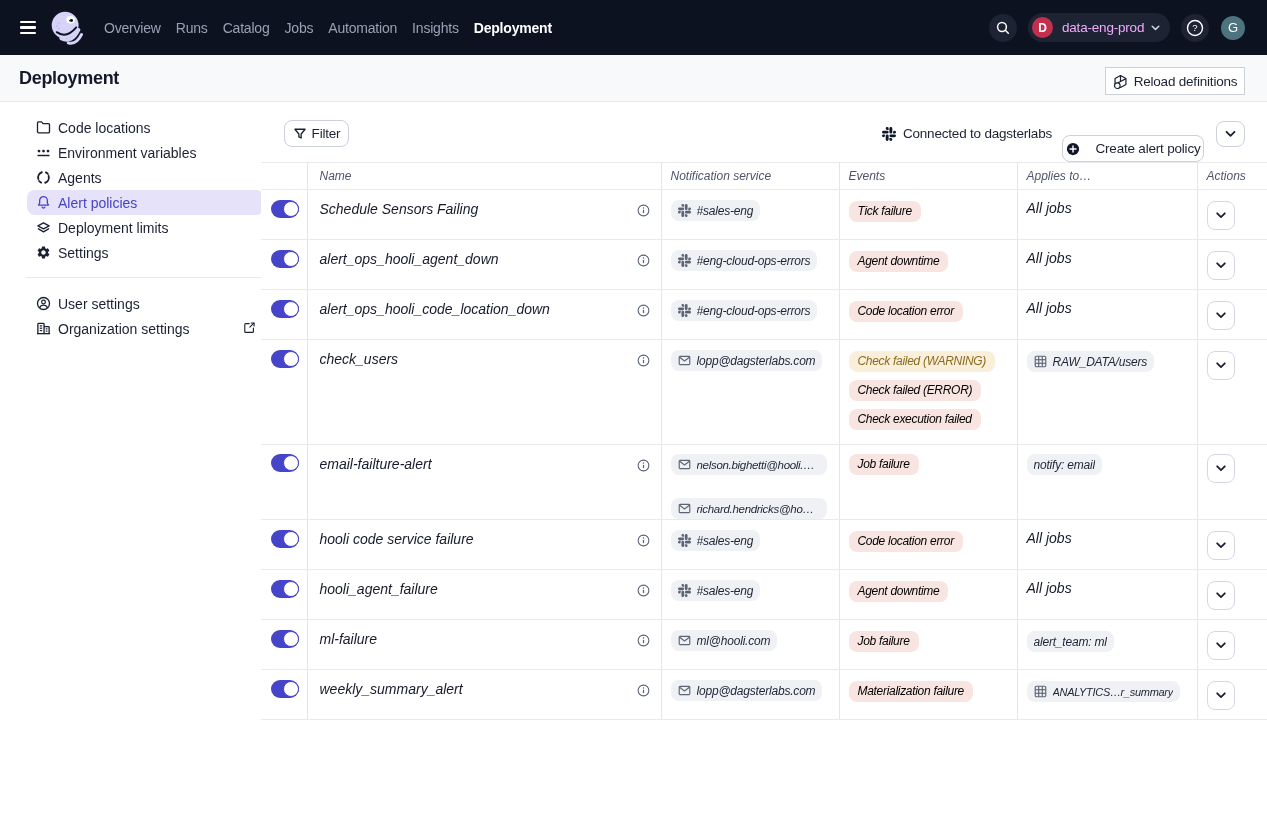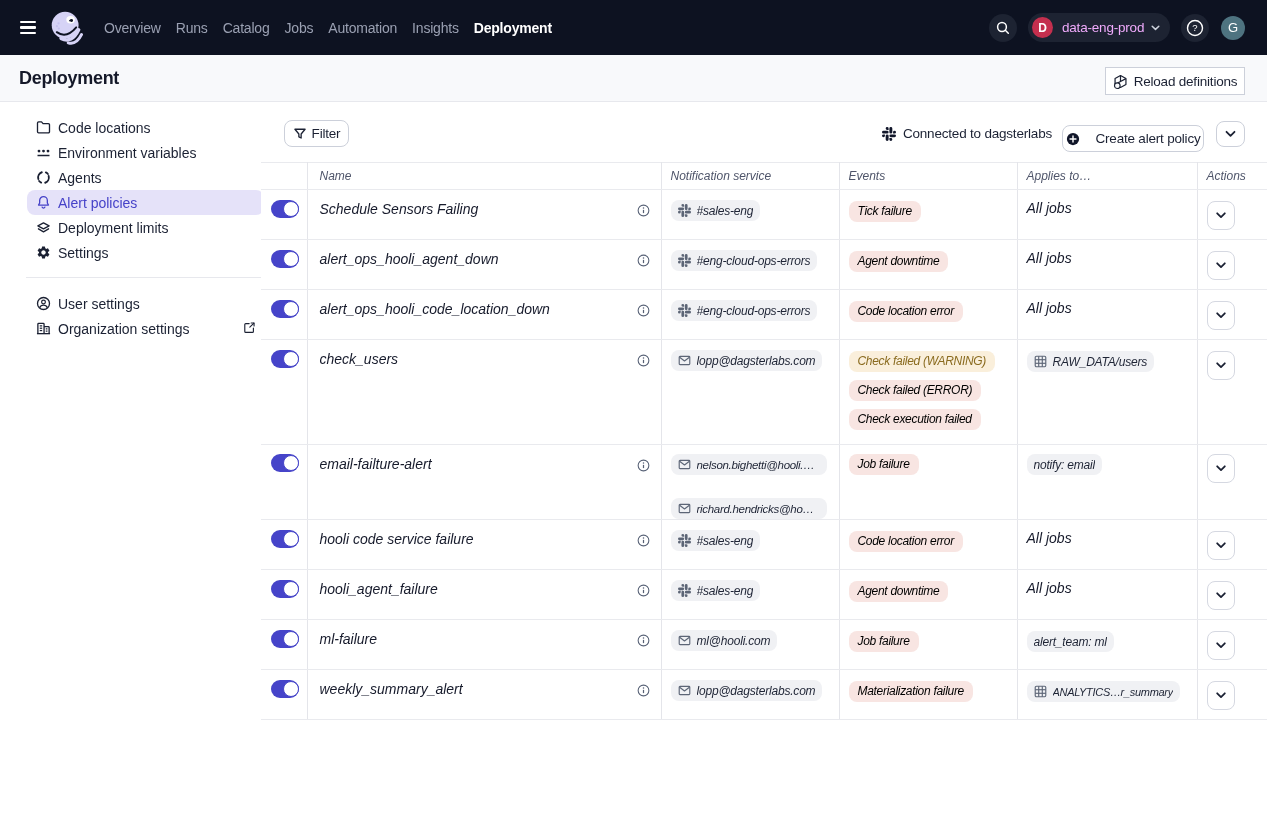--- a/index.html
+++ b/index.html
@@ -35,21 +35,21 @@
 .sideitem span { margin-left:7px; }
 .sideitem.sel { background:#e5e2f9; color:#4642c8; }
 .sidediv { border-top:1px solid #e7e8ed; margin:12px 10px 13px 10px; }
 .extlink { position:absolute; right:8px; top:5px; }
 
 
 .main { position:absolute; left:261px; top:102px; width:1006px; height:733px; background:#fff; }
 .toolbar { position:relative; height:60px; }
 .filterbtn { position:absolute; left:23px; top:18px; width:65px; height:27px; background:#fff; border:1px solid #ccd0da; border-radius:8px; display:flex; align-items:center; justify-content:center; font-size:13.5px; letter-spacing:-0.2px; gap:5px; }
 .connected { position:absolute; right:215px; top:24px; display:flex; align-items:center; gap:7px; font-size:13.5px; letter-spacing:-0.2px; color:#1b2133; }
-.createbtn { position:absolute; right:63px; top:23px; width:142px; height:27px; background:#fff; border:1px solid #ccd0da; border-radius:8px; display:flex; align-items:center; justify-content:center; font-size:13.5px; letter-spacing:-0.2px; gap:16px; }
+.createbtn { position:absolute; right:63px; top:33px; width:142px; height:27px; background:#fff; border:1px solid #ccd0da; border-radius:8px; display:flex; align-items:center; justify-content:center; font-size:13.5px; letter-spacing:-0.2px; gap:16px; }
 .morebtn { position:absolute; right:22px; top:19px; width:29px; height:26px; background:#fff; border:1px solid #ccd0da; border-radius:8px; display:flex; align-items:center; justify-content:center; }
 
 
 table { border-collapse:collapse; table-layout:fixed; width:1006px;font-style:italic; }
 th, td { border-bottom:1px solid #e9eaee; vertical-align:top; padding:0; }
 col.c0 { width:46px; } col.c1 { width:354px; } col.c2 { width:178px; } col.c3 { width:178px; } col.c4 { width:180px; } col.c5 { width:70px; }
 thead th { border-top:1px solid #e9eaee; height:27px; font-size:12px; font-weight:400; color:#4f556a; text-align:left; vertical-align:middle; }
 td.bR, th.bR { border-right:1px solid #e4e5ea; }
 th.name, td.name { padding-left:12px; }
 td.name { font-size:14px; color:#161a2b; }

